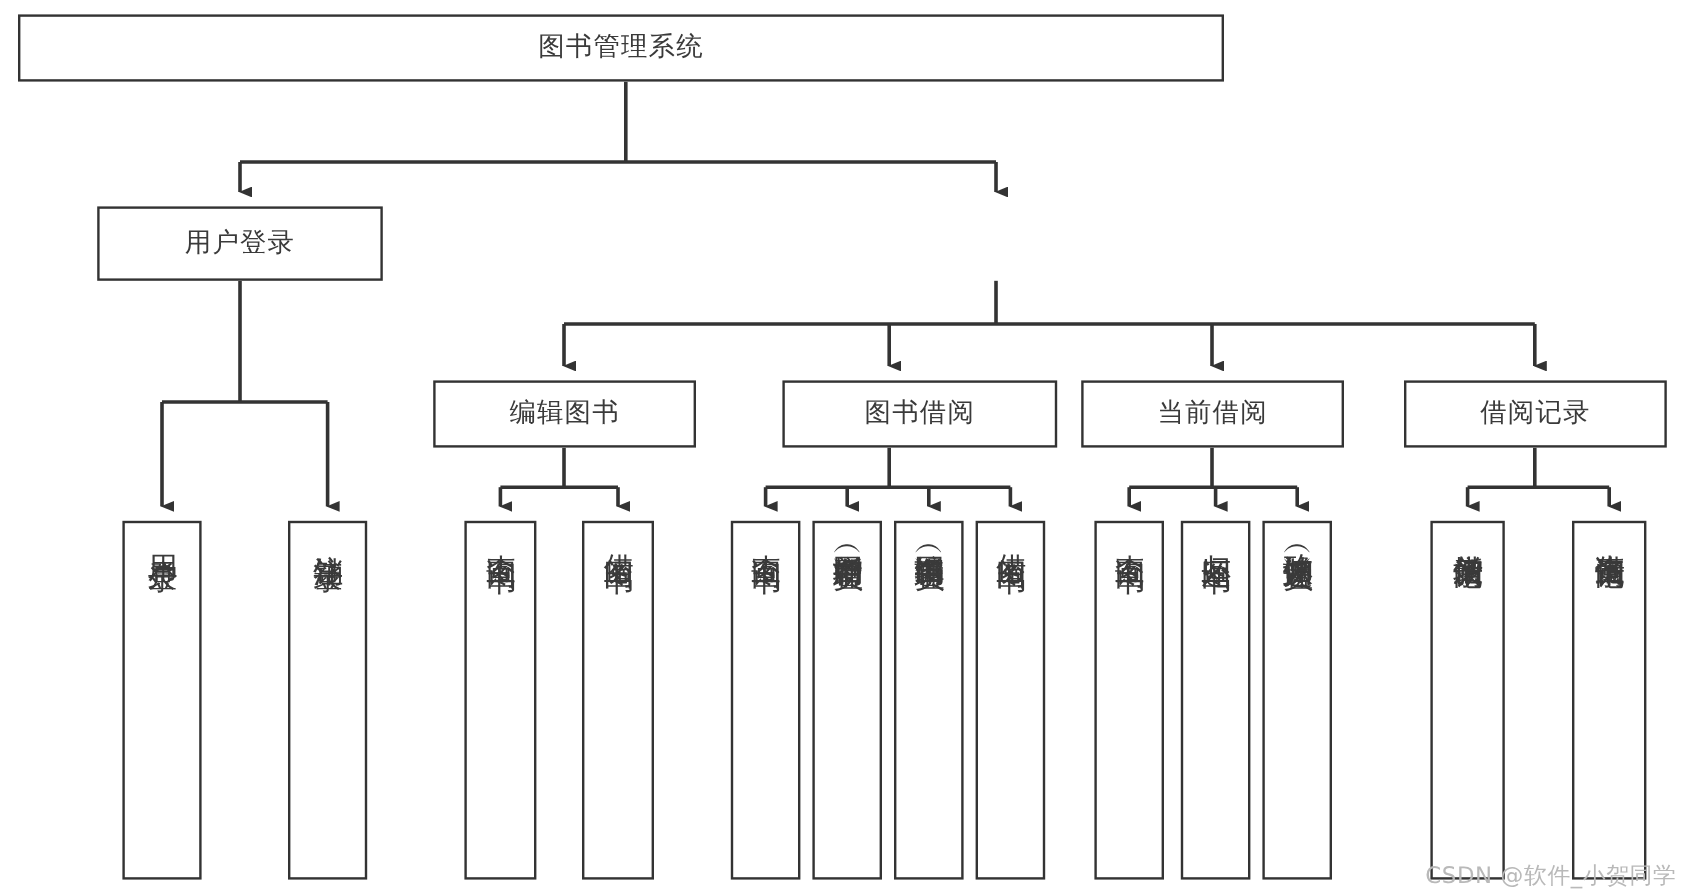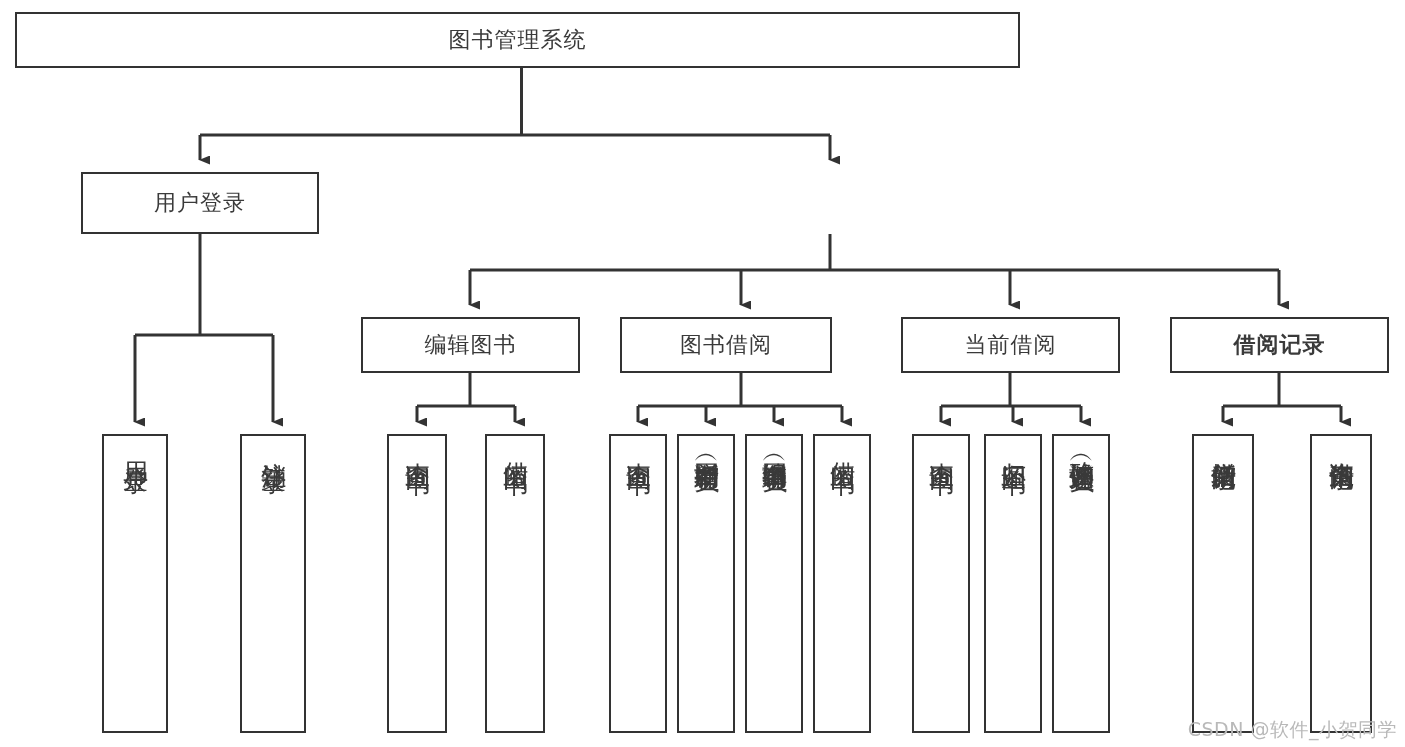--- a/index.html
+++ b/index.html
@@ -133,29 +133,29 @@
 
   <div class="node horizontal" style="left:81px; top:172px; width:238px; height:62px;">
     <span class="node-label">用户登录</span>
   </div>
 
 
   <div class="node horizontal" style="left:361px; top:317px; width:219px; height:56px;">
     <span class="node-label">编辑图书</span>
   </div>
 
-  <div class="node horizontal" style="left:620px; top:317px; width:212px; height:56px;">
+  <div class="node horizontal" style="left:652px; top:317px; width:229px; height:56px;">
     <span class="node-label">图书借阅</span>
   </div>
 
   <div class="node horizontal" style="left:901px; top:317px; width:219px; height:56px;">
     <span class="node-label">当前借阅</span>
   </div>
 
-  <div class="node horizontal" style="left:1170px; top:317px; width:219px; height:56px;font-weight:bold;">
+  <div class="node horizontal" style="left:1170px; top:317px; width:219px; height:56px;">
     <span class="node-label">借阅记录</span>
   </div>
 
   <div class="node vertical" style="left:102px; top:434px; width:66px; height:299px;">
     <span class="node-label">用户登录</span>
   </div>
 
   <div class="node vertical" style="left:240px; top:434px; width:66px; height:299px;">
     <span class="node-label">注销登录</span>
   </div>

